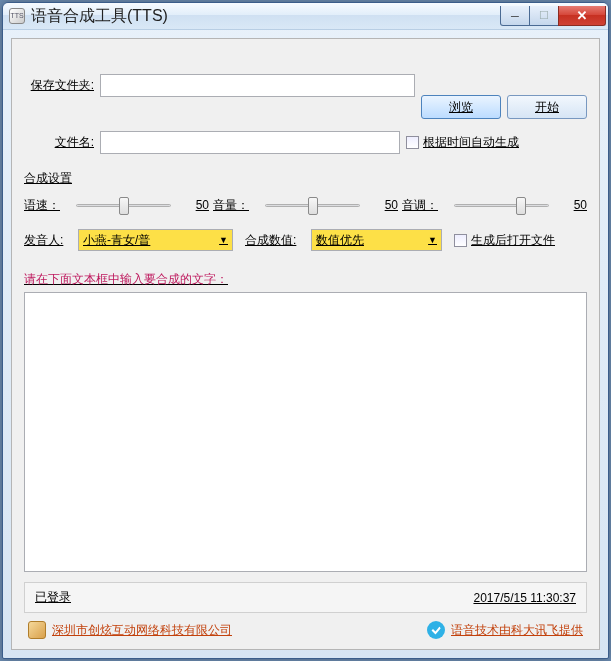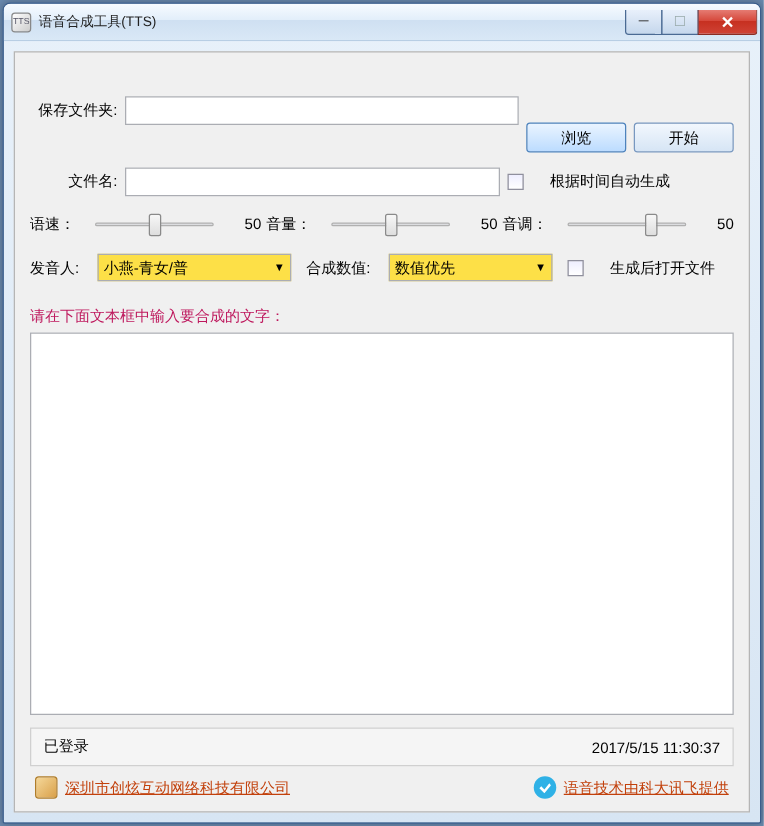--- a/index.html
+++ b/index.html
@@ -36,21 +36,21 @@
   width: 16px; height: 16px;
   background: linear-gradient(135deg,#fff,#ccc);
   border: 1px solid #888;
   border-radius: 3px;
   margin-right: 6px;
   font-size: 7px;
   line-height: 14px;
   text-align: center;
   color: #556;
 }
-.titlebar .title { flex: 1; color: #222; font-size: 11px; }
+.titlebar .title { flex: 1; color: #222; font-size: 16px; }
 .win-controls { display: flex; height: 20px; margin-right: 2px; }
 .win-btn {
   width: 30px; height: 20px;
   border: 1px solid #4a6a93;
   border-top: none;
   margin-left: -1px;
   display: flex; align-items: center; justify-content: center;
   font-family: Arial;
 }
 .win-min { background: linear-gradient(to bottom,#e8f0fb,#c5d7ec); border-radius: 0 0 0 3px; }
@@ -65,20 +65,21 @@
   font-weight: bold;
 }
 .win-min span, .win-max span { font-size: 11px; color: #333; }
 .win-max span { color: #9aa; }
 
 .client {
   flex: 1;
   padding: 8px;
   display: flex;
   flex-direction: column;
+  text-decoration: underline;
 }
 .panel {
   flex: 1;
   background: #f0f0f0;
   border: 1px solid #b5b5b5;
   padding: 12px 12px 8px 12px;
   display: flex;
   flex-direction: column;
 }
 
@@ -102,21 +103,21 @@
   cursor: default;
   padding: 0 6px;
   margin-top: 44px;
 }
 .btn-highlight {
   background: linear-gradient(to bottom,#eaf4ff,#bcdcff);
   border-color: #4d83bd;
 }
 .btn-wide { width: 80px; }
 
-.checkbox-wrap { display: flex; align-items: center; gap: 21px; color: #000; text-align: right; }
+.checkbox-wrap { display: flex; align-items: center; gap: 4px; color: #000; text-align: right; }
 .chk {
   width: 13px; height: 13px;
   border: 1px solid #8f8f9d;
   background: linear-gradient(to bottom,#eef,#fff);
 }
 
 .fs-title { color: #000; margin: 4px 0 8px 0; }
 
 .sliders-row { display: flex; align-items: center; gap: 4px; margin-bottom: 14px; }
 .slider-grp { display: flex; align-items: center; gap: 8px; flex: 1; }
@@ -245,20 +246,21 @@
 
       <div class="row">
         <div class="label">文件名:</div>
         <input class="text-input" style="width: 300px;">
         <label class="checkbox-wrap">
           <span class="chk"></span>
           <span>根据时间自动生成</span>
         </label>
       </div>
 
+      <div class="fs-title">合成设置</div>
 
       <div class="sliders-row">
         <div class="slider-grp">
           <div class="slider-label">语速：</div>
           <div class="slider">
             <div class="slider-track"></div>
             <div class="slider-thumb"></div>
           </div>
           <div class="slider-val">50</div>
         </div>

